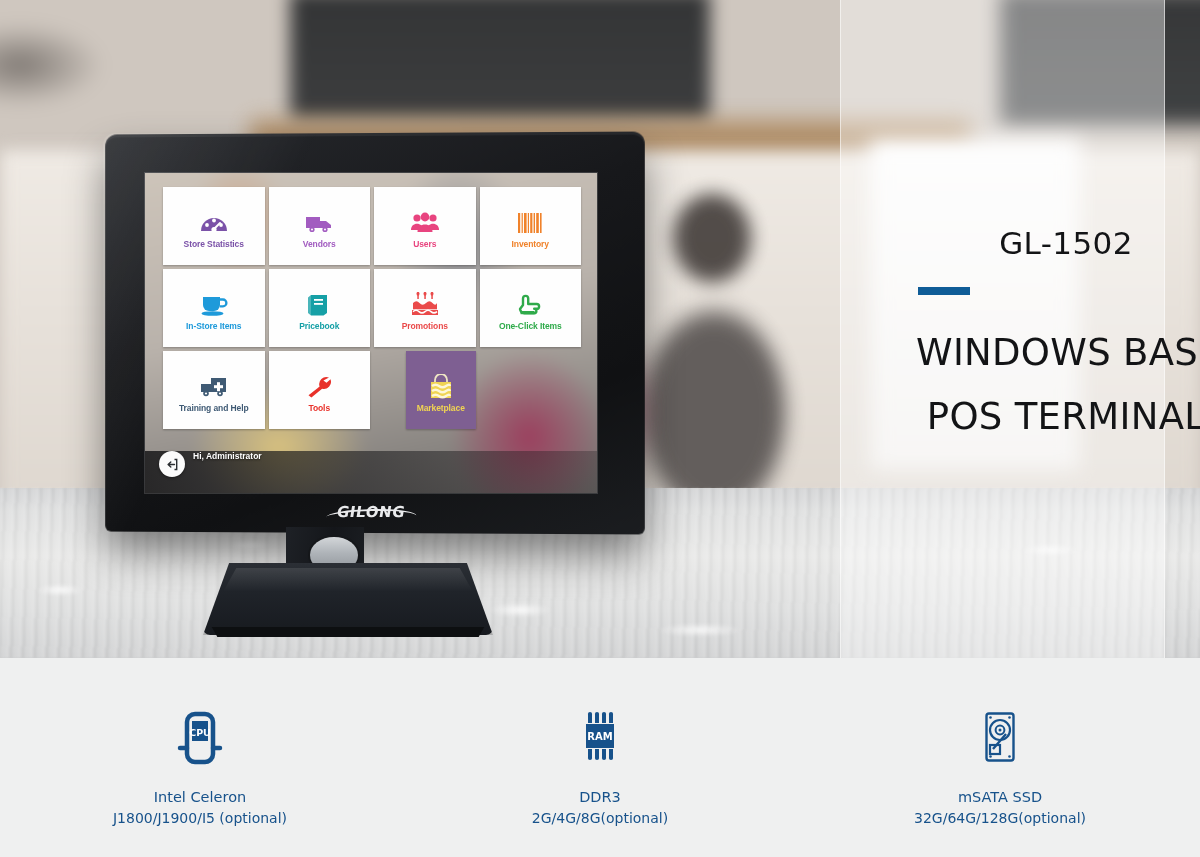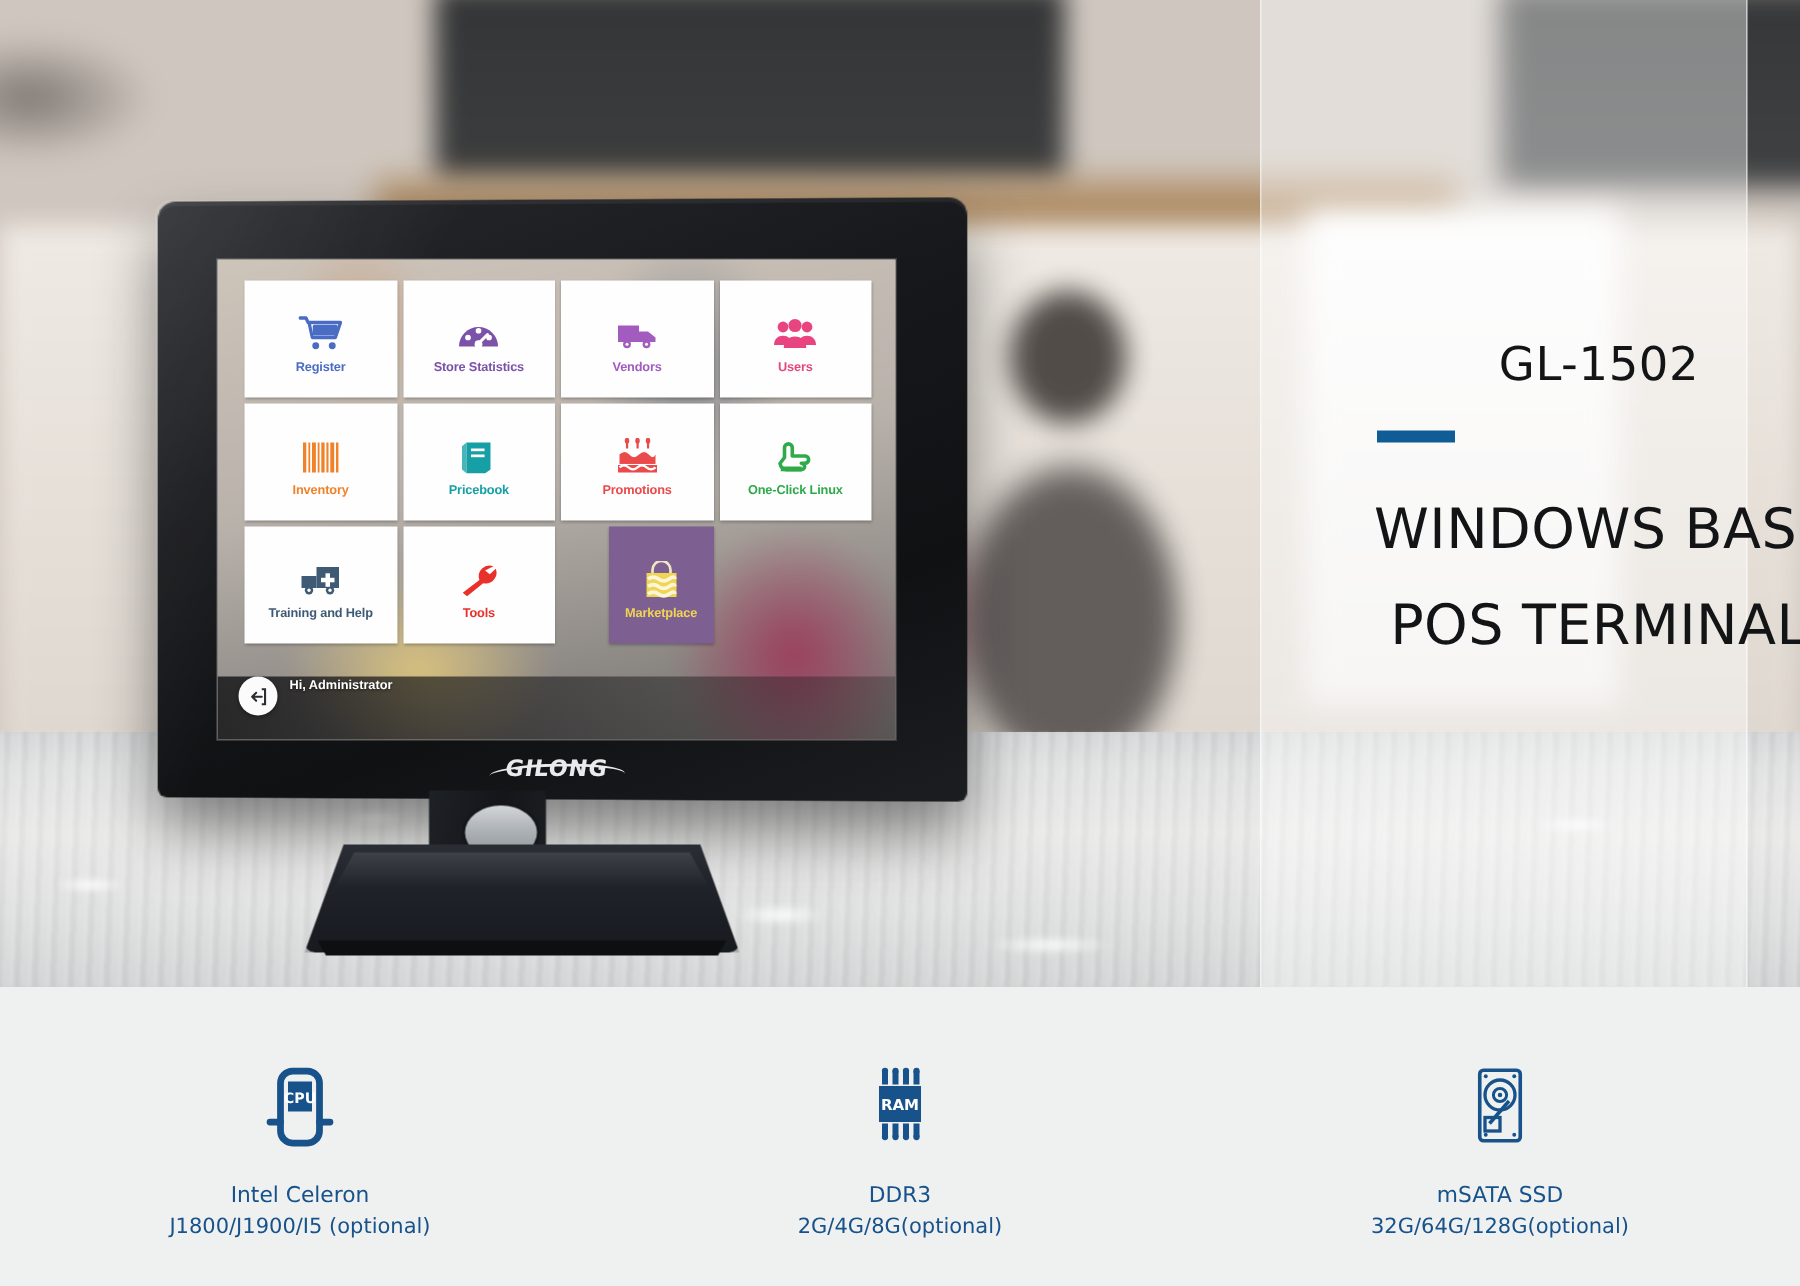--- a/index.html
+++ b/index.html
@@ -394,33 +394,20 @@
 
     <div class="monitor">
       <div class="bezel"></div>
       <div class="bezel-sheen"></div>
 
       <div class="screen">
         <div class="screen-wall"></div>
 
         <div class="tiles">
 
-          <div class="tile">
-            <span class="tile-icon">
-              <svg width="30" height="26" viewBox="0 0 30 26">
-                  <g fill="#4a6cc4">
-                <path d="M1 2h4l1.4 3H28l-3.4 10H9.2L7 5" fill="none" stroke="#4a6cc4" stroke-width="2.2" stroke-linecap="round" stroke-linejoin="round"></path>
-                <rect x="9.5" y="6.5" width="16.5" height="7.2" rx="1"></rect>
-                <circle cx="11.5" cy="20.5" r="2.3"></circle>
-                    <circle cx="22.5" cy="20.5" r="2.3"></circle>
-              </g>
-                </svg>
-            </span>
-            <span class="tile-label" style="color:#4a6cc4">Register</span>
-          </div>
 
           <div class="tile">
             <span class="tile-icon">
               <svg width="30" height="26" viewBox="0 0 30 26">
                   <g fill="#7b52a8">
                 <path d="M2 21a13 13 0 0 1 26 0z"></path>
                 <circle cx="8" cy="15" r="1.9" fill="#fff"></circle>
                     <circle cx="15" cy="10.5" r="1.9" fill="#fff"></circle>
                 <circle cx="22" cy="15" r="1.9" fill="#fff"></circle>
                     <circle cx="15" cy="19.5" r="2.6" fill="#fff"></circle>
@@ -474,20 +461,32 @@
                 <rect x="15.2" y="3" width="2.2" height="20"></rect>
                     <rect x="18.6" y="3" width="1.4" height="20"></rect>
                 <rect x="21.2" y="3" width="2.6" height="20"></rect>
                     <rect x="25" y="3" width="1.6" height="20"></rect>
               </g>
                 </svg>
             </span>
             <span class="tile-label" style="color:#f0822a">Inventory</span>
           </div>
 
+          <div class="tile">
+            <span class="tile-icon">
+              <svg width="30" height="26" viewBox="0 0 30 26">
+                  <g fill="#1e9ada">
+                <path d="M4 5h17v8a6 6 0 0 1-6 6h-5a6 6 0 0 1-6-6z"></path>
+                <path d="M21 7.5h3a3.4 3.4 0 0 1 0 6.8h-3" fill="none" stroke="#1e9ada" stroke-width="2.3"></path>
+                <ellipse cx="13.5" cy="21.5" rx="11" ry="2.3"></ellipse>
+              </g>
+                </svg>
+            </span>
+            <span class="tile-label" style="color:#1e9ada">In-Store Items</span>
+          </div>
 
           <div class="tile">
             <span class="tile-icon">
               <svg width="30" height="26" viewBox="0 0 30 26">
                   <g fill="#16a0a6">
                 <path d="M7 3h16v18l-3.5 2.5H7z"></path>
                 <path d="M4 5.5 7 3v20.5l-3-2.5z" opacity=".78"></path>
                 <rect x="10" y="7" width="9" height="1.8" fill="#fff"></rect>
                 <rect x="10" y="11" width="9" height="1.8" fill="#fff"></rect>
               </g>
@@ -518,21 +517,21 @@
 
           <div class="tile">
             <span class="tile-icon">
               <svg width="30" height="26" viewBox="0 0 30 26">
                   <g fill="none" stroke="#2faa4a" stroke-width="2.4" stroke-linejoin="round">
                 <path d="M8 13V6.5a2.6 2.6 0 0 1 5.2 0V12h8.5a2.4 2.4 0 0 1 0 4.8h-2.5a2.2 2.2 0 0 1 0 4.4H9.5A5 5 0 0 1 5 17z"></path>
               </g>
               <rect x="5.5" y="19" width="14" height="3.2" fill="#2faa4a"></rect>
               </svg>
             </span>
-            <span class="tile-label" style="color:#2faa4a">One-Click Linux</span>
+            <span class="tile-label" style="color:#2faa4a">One-Click Items</span>
           </div>
 
           <div class="tile">
             <span class="tile-icon">
               <svg width="30" height="26" viewBox="0 0 30 26">
                   <g fill="#3f5a74">
                 <path d="M2 10h10v8H2z"></path>
                     <path d="M12 4h15v14H12z"></path>
                 <circle cx="7" cy="19.5" r="2.8"></circle>
                     <circle cx="21" cy="19.5" r="2.8"></circle>

